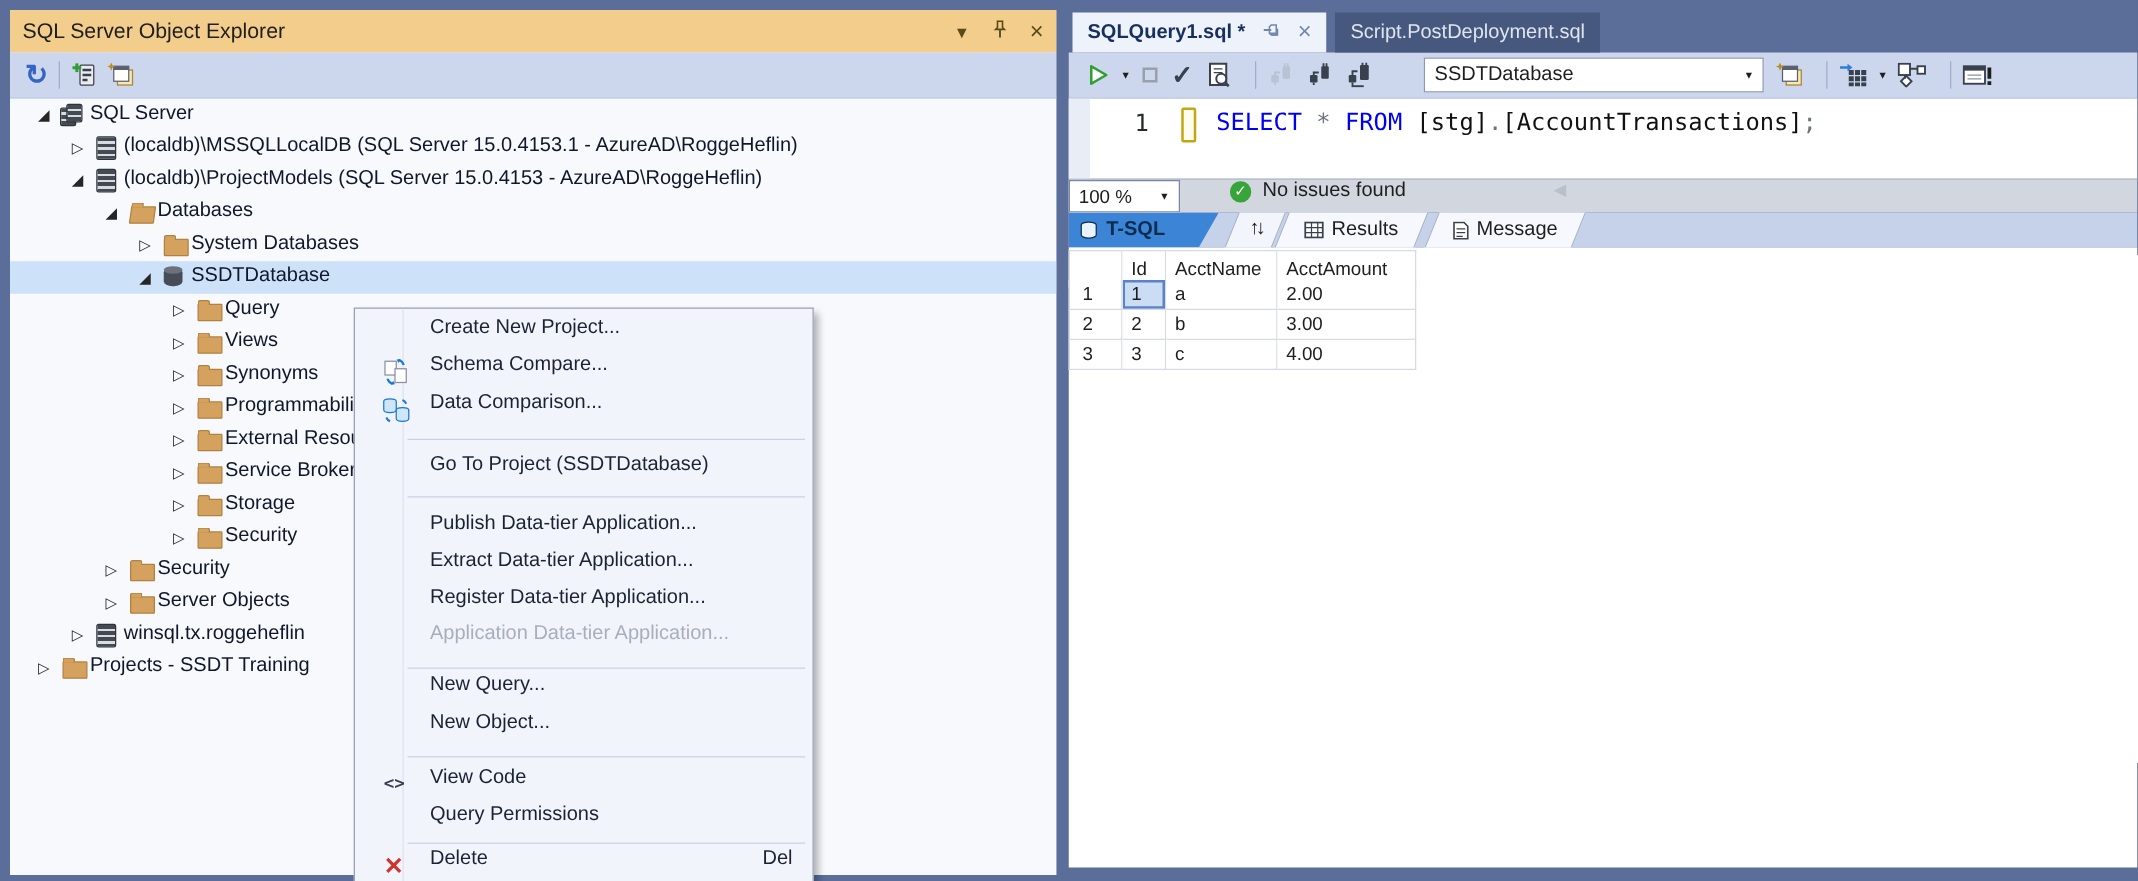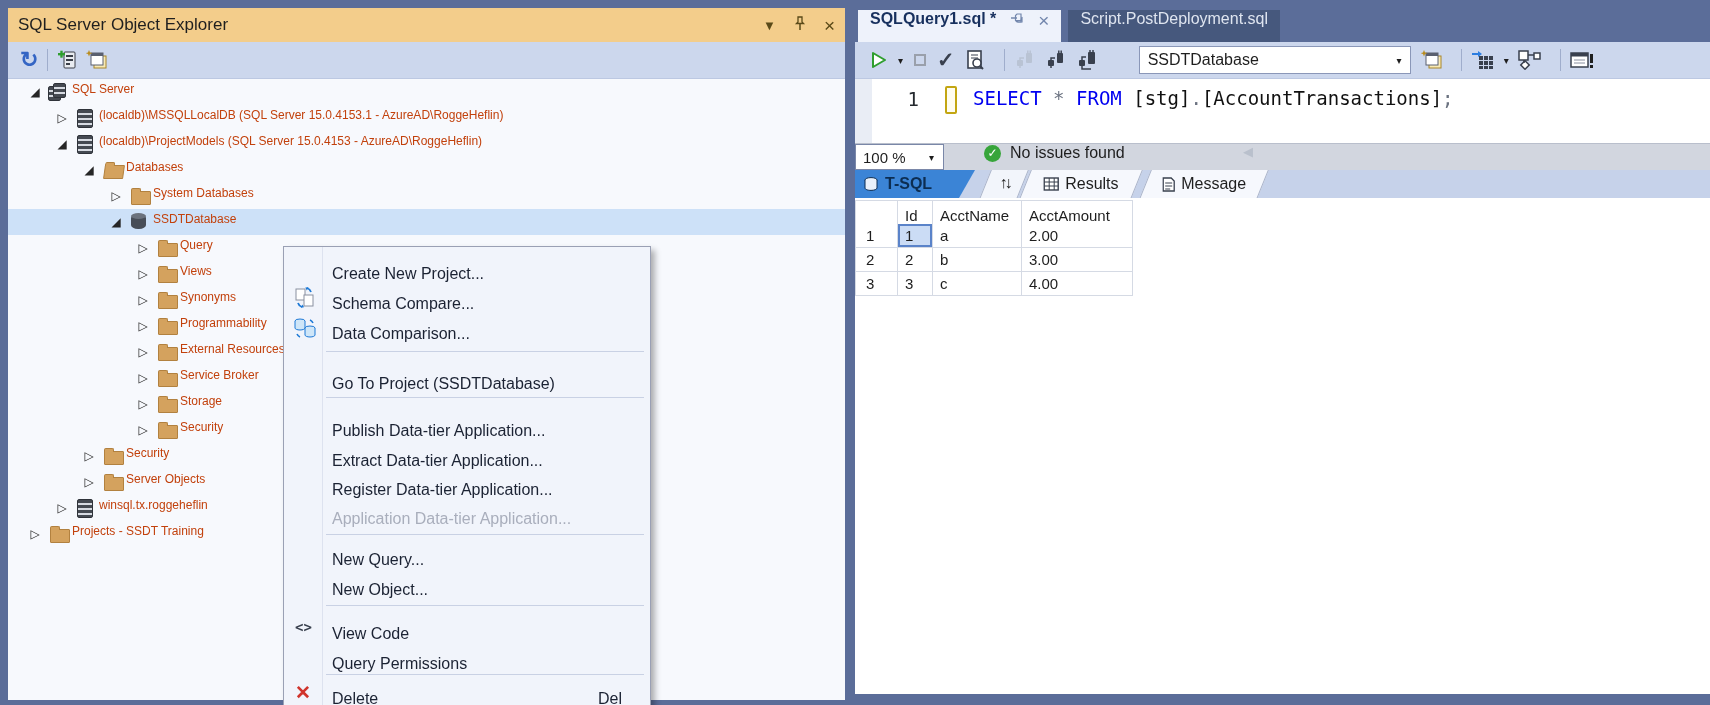--- a/index.html
+++ b/index.html
@@ -10,46 +10,46 @@
   #left-titlebar .sp{flex:1}
   .tb-glyph{color:#5a4a18;font-size:13px;margin-left:18px;cursor:default}
   .tb-glyph.x{font-size:19px;line-height:13px}
   #left-toolbar{height:36px;background:#ccd7ed;display:flex;align-items:center;padding-left:12px;border-bottom:1px solid #bcc8e2}
   .tool-sep{width:1px;height:22px;background:#9fadcc;margin:0 9px}
   #refresh{color:#3465c4;font-size:22px;line-height:22px;font-weight:bold}
   #left-tree{position:relative;height:621px;background:#f7f9fd;overflow:hidden}
   .tr{position:absolute;left:0;width:100%;height:26px}
   .tr.sel{background:#cde1f8}
   .ar{position:absolute;top:6px;font-size:12px;color:#262626;width:14px;text-align:center}
-  .tl{position:absolute;top:3px;font-size:12px;color:#c2410c;white-space:nowrap}
+  .tl{position:absolute;top:3px;font-size:16px;color:#0f172a;white-space:nowrap}
   .fold{position:absolute;top:8px;width:18px;height:12px;background:#d4a25e;border:1px solid #b2813f;border-radius:1px}
   .fold::before{content:"";position:absolute;top:-4px;left:-1px;width:8px;height:3px;background:#d4a25e;border:1px solid #b2813f;border-bottom:none;border-radius:2px 2px 0 0}
   .fold.open{transform:skewX(-8deg)}
   .srv{position:absolute;top:4px;width:14px;height:17px;border:1px solid #2f333a;border-radius:2px;background:repeating-linear-gradient(180deg,#454a52 0 3px,#d7dbe2 3px 5px)}
   .srv2{position:absolute;top:4px;width:16px;height:16px}
   .srv2::before,.srv2::after{content:"";position:absolute;width:11px;height:13px;border:1px solid #2f333a;border-radius:2px;background:repeating-linear-gradient(180deg,#454a52 0 3px,#d7dbe2 3px 5px)}
   .srv2::before{left:0;top:3px}
   .srv2::after{left:5px;top:0}
   .dbcyl{position:absolute;top:5px;width:15px;height:15px;background:#474d57;border-radius:7px/4px}
   .dbcyl::before{content:"";position:absolute;top:-1px;left:0;width:15px;height:6px;border-radius:50%;background:#6b727d}
   
   #context-menu{position:absolute;left:283px;top:246px;width:366px;height:459px;background:#f1f4fb;border:1px solid #9aa0b4;box-shadow:4px 4px 6px rgba(0,0,0,.3)}
   #context-menu .gutterline{position:absolute;left:38px;top:0;bottom:0;width:1px;background:#dde2ef}
-  .mi{position:absolute;left:0;width:100%;height:30px;font-size:16px;color:#1b2233;display:flex;align-items:flex-end}
+  .mi{position:absolute;left:12px;width:100%;height:30px;font-size:16px;color:#1b2233;display:flex;align-items:flex-start}
   .mi .lab{margin-left:48px;white-space:nowrap}
   .mi .mico{position:absolute;left:9px;top:4px;width:24px;height:22px}
   .mi.dis .lab{color:#a9aebc}
   .mi .short{position:absolute;right:28px;color:#1b2233}
   .msep{position:absolute;left:42px;right:6px;height:1px;background:#c9d1e4}
   .vc{font-family:"DejaVu Sans Mono",monospace;font-weight:bold;color:#39404e;font-size:14px;left:11px;top:6px;position:absolute}
   .delx{position:absolute;left:11px;top:3px;color:#d0342c;font-size:19px;font-weight:bold}
   
   #right-panel{position:absolute;left:855px;top:8px;width:855px;height:692px}
   #doc-tabstrip{height:34px;display:flex;align-items:flex-end;padding-left:3px}
-  .doctab{height:32px;display:flex;padding:0 12px;font-size:16px;cursor:default}
+  .doctab{height:32px;display:flex;align-items:center;padding:0 12px;font-size:16px;cursor:default}
   .doctab.active{background:#eef2fb;color:#17305e;font-weight:bold}
   .doctab.inactive{background:#46587d;color:#dfe5f0;margin-left:7px}
   .doctab .pin,.doctab .x{color:#7387ad;margin-left:14px;font-weight:normal}
   .doctab .x{font-size:19px}
   #editor-toolbar{height:36px;background:#ccd7ed;display:flex;align-items:center;padding-left:14px;border-bottom:1px solid #bcc8e2}
   .ticon{display:flex;align-items:center;margin-right:9px}
   .caret{font-size:10px;color:#1e1e1e;margin-right:9px}
   #db-combo{width:262px;height:26px;background:#fff;border:1px solid #8a97b8;display:flex;align-items:center;font-size:16px;color:#1e1e1e;padding-left:8px;margin-left:32px;justify-content:space-between}
   #db-combo .caret{margin-right:8px}
   #editor-area{height:64px;background:#fff;position:relative}

